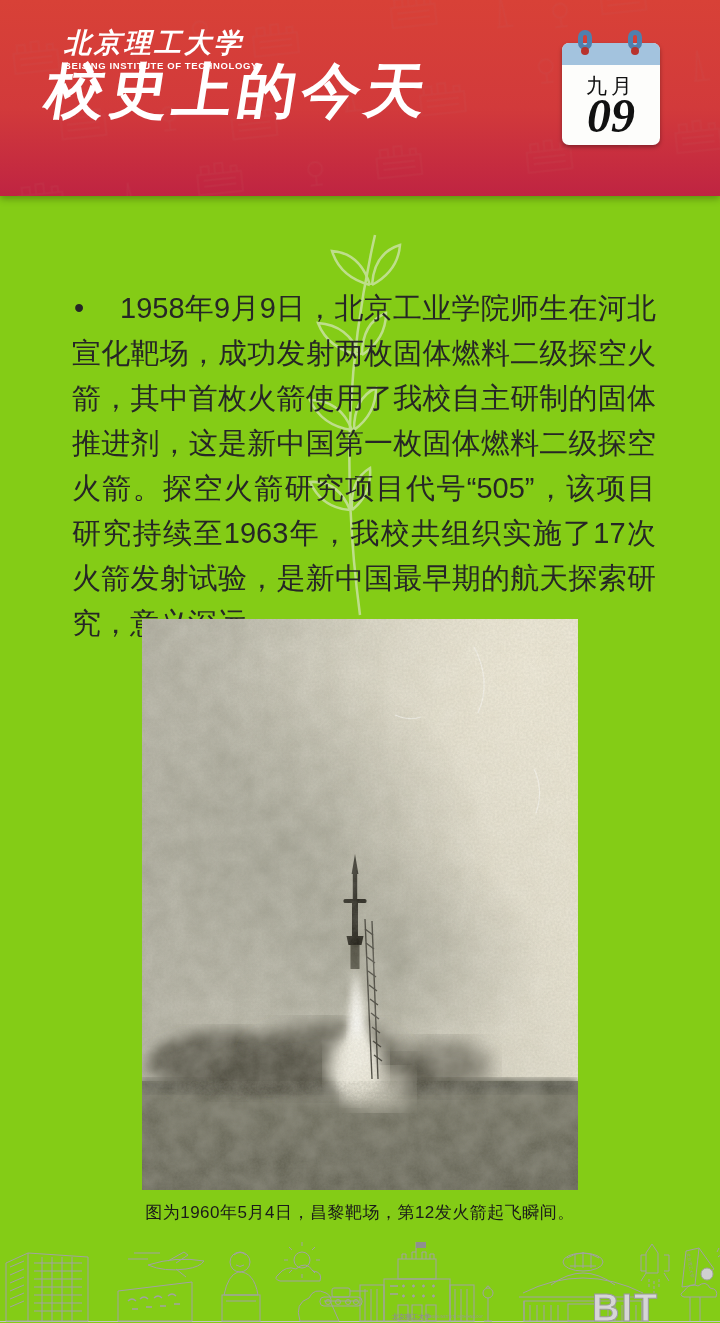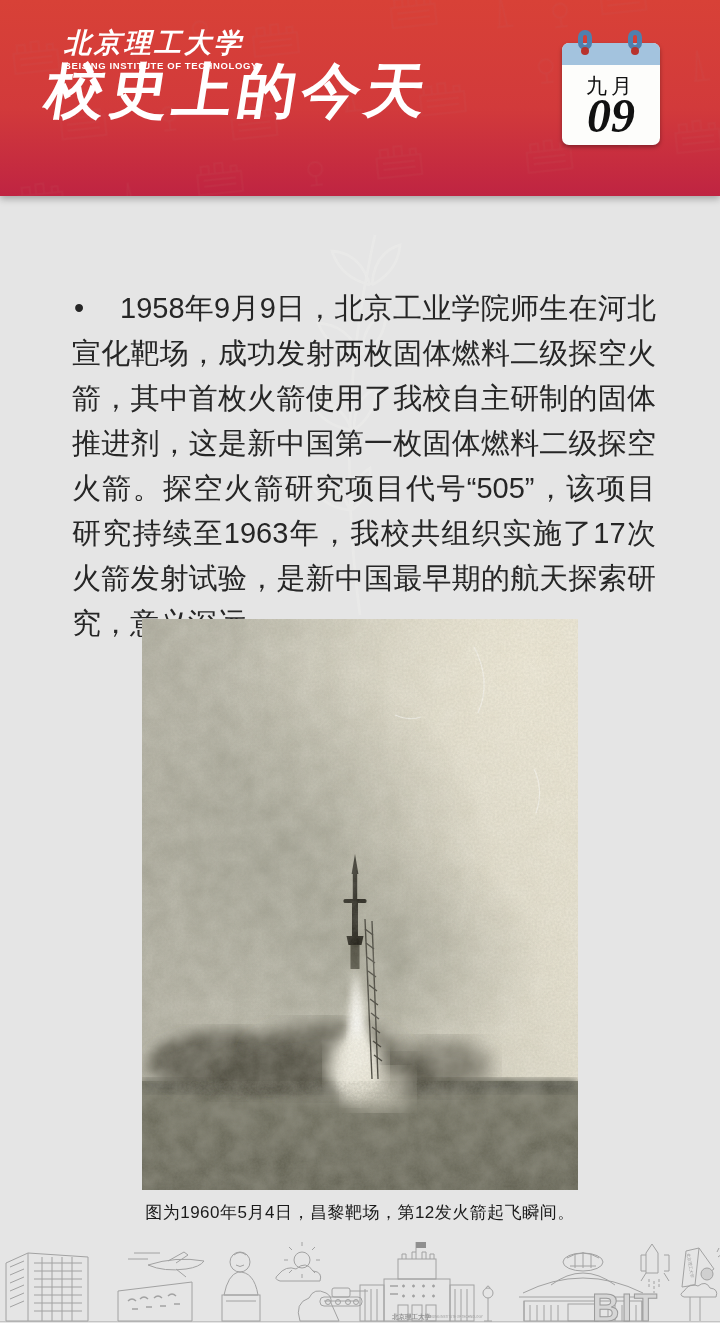--- a/index.html
+++ b/index.html
@@ -1,16 +1,16 @@
 <!DOCTYPE html>
 <html><head>
 <meta charset="utf-8">
 <style>
   html,body{margin:0;padding:0;background:#fff;}
-  .page{position:relative;width:720px;height:1323px;overflow:hidden;background:#e5e5e5;
+  .page{position:relative;width:720px;height:1323px;overflow:hidden;background:#84cc16;
         font-family:"Liberation Sans","DejaVu Sans",sans-serif;}
 
   
   .banner{position:absolute;left:0;top:0;width:720px;height:196px;
           background:linear-gradient(180deg,#d84137 0%,#d23a3b 55%,#bf2442 100%);
           box-shadow:0 3px 7px rgba(0,0,0,.28);}
   .banner-pattern{position:absolute;left:0;top:0;width:720px;height:196px;opacity:.45;}
   .logo-block{position:absolute;left:64px;top:30px;color:#fff;}
   .logo-cn{font-family:"Liberation Serif","DejaVu Serif",serif;font-weight:bold;font-style:italic;
            font-size:27px;letter-spacing:3px;line-height:1;}

